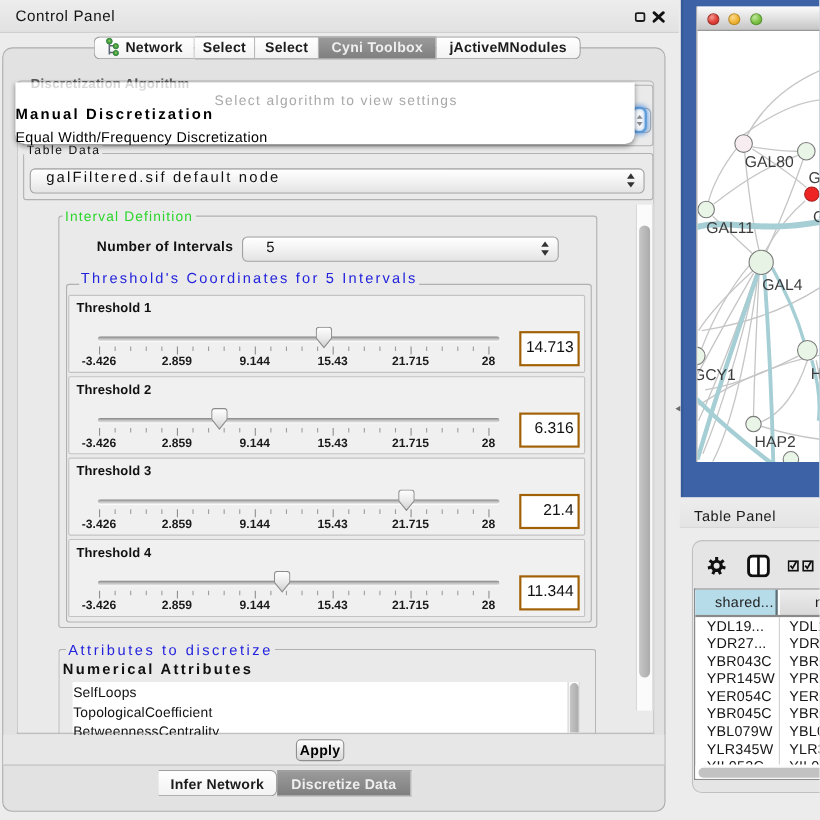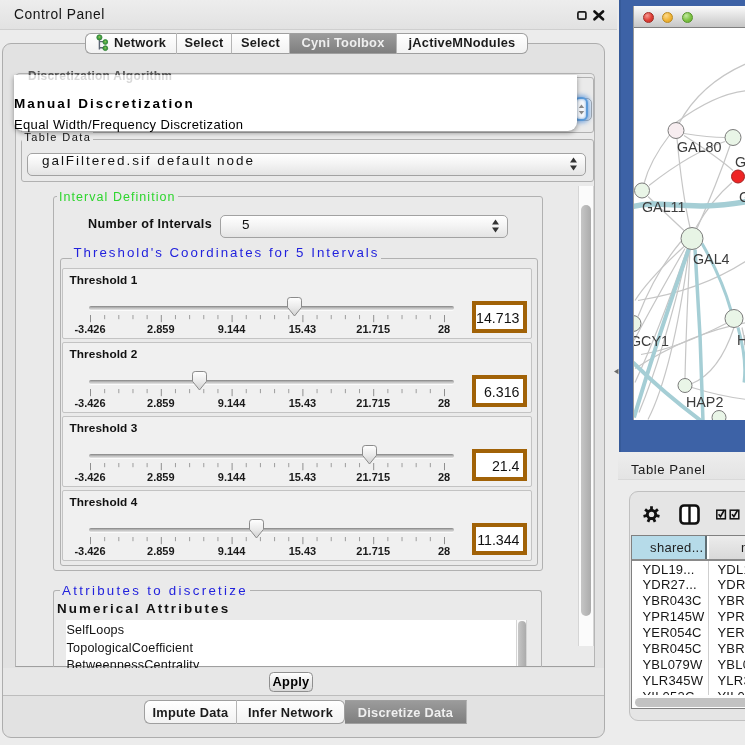--- a/index.html
+++ b/index.html
@@ -39,21 +39,21 @@
 #throws { position:absolute; left:61.5px; top:268.3px; width:471px; height:298px; }
 .thpanel { position:absolute; left:0; width:470.5px; height:71px; background:#f0f0f0;
   border:1px solid #c3c3c3; border-radius:2px; }
 .thtitle { position:absolute; left:7px; top:4.2px; font-size:11.8px; font-weight:bold; letter-spacing:.1px; color:#111; }
 .track { position:absolute; left:26px; top:36.5px; width:365px; height:4.5px; border-radius:2.5px;
   background:linear-gradient(#828282,#b9b9b9 45%,#e6e6e6); box-shadow:0 1px 0 rgba(255,255,255,.7); }
 .thumb { position:absolute; top:28px; width:15px; height:20px; }
 .tickrow { position:absolute; left:0; top:46px; width:471px; height:9px; }
 .slab { position:absolute; top:53.6px; width:60px; text-align:center; font-size:11px; font-weight:bold; color:#1a1a1a; }
 .vfield { position:absolute; left:409.5px; top:31.5px; width:55px; height:32px; background:#fff;
-  border:4px solid #a16207; font-size:14.2px; color:#111;
+  border:2px solid #a16207; font-size:14.2px; color:#111;
   text-align:right; padding:5.6px 3.5px 0 0; }
 
 
 #attrlist { position:absolute; left:66px; top:620px; width:450px; height:46px; background:#fff; }
 .litem { position:absolute; left:0.5px; font-size:12.6px; letter-spacing:.2px; color:#111; }
 
 
 .vsb-track { position:absolute; background:#fbfbfb; border-left:1px solid #d5d5d5; border-right:1px solid #d5d5d5; }
 .vsb-thumb { position:absolute; background:linear-gradient(90deg,#c6c6c6,#ababab); border-radius:5px; }
 
@@ -288,27 +288,27 @@
 <div class="vsb-thumb" style="left:517.5px;top:621px;width:8px;height:45px;border-radius:4px 4px 0 0"></div>
 
 <div class="vsb-track" style="left:577.5px;top:186px;width:16px;height:460px"></div>
 <div class="vsb-thumb" style="left:581px;top:205px;width:10px;height:411px"></div>
 
 <div class="abs" style="left:20px;top:70.2px;width:200px;height:4.6px;overflow:hidden">
       <div style="position:absolute;left:8px;top:-1.4px;font-size:12px;font-weight:bold;letter-spacing:.25px;color:#3a3a3a">Discretization Algorithm</div>
     </div>
 <div class="abs" style="left:14px;top:75px;width:563px;height:55.5px;background:#fff;border-radius:0 0 9px 9px;box-shadow:0 2px 5px rgba(0,0,0,.38);"></div>
 <div class="abs" style="left:28px;top:68.8px;font-size:12px;font-weight:bold;letter-spacing:.25px;color:rgba(140,140,140,.34)">Discretization Algorithm</div>
+<div class="abs" style="left:195px;top:84px;font-size:12.6px;letter-spacing:1.25px;color:#a9a9a9">Select algorithm to view settings</div>
 <div class="abs" style="left:14px;top:95.6px;font-size:13.5px;font-weight:bold;letter-spacing:2px;color:#000">Manual Discretization</div>
 <div class="abs" style="left:14px;top:117px;font-size:13px;letter-spacing:.35px;color:#000">Equal Width/Frequency Discretization</div>
 
 <div class="abs" style="left:3px;top:667.5px;width:601px;height:28px;background:#e7e7e7;border-bottom:1.5px solid #bdbdbd"></div>
 <div id="applybtn">Apply</div>
 <div class="tabbar" style="left:144px;top:700px;height:24px">
-  <div class="tab first" style="width:93px;height:24px;line-height:23px">Impute Data</div>
   <div class="tab last" style="width:108px;height:24px;line-height:23px">Infer Network</div>
   <div class="tab sel" style="width:122px;height:24px;line-height:23px">Discretize Data</div>
 </div>
 
 <svg class="abs" style="left:613px;top:368px" width="6" height="7">
       <path d="M5.5 0.8 L1 3.5 L5.5 6.2 Z" fill="#6b6b6b"></path>
     </svg>
 <div id="bluebg"></div>
 <div id="netwin">
   <svg class="abs" style="left:0;top:21.5px" width="112" height="392" viewBox="633 27.5 112 392">

